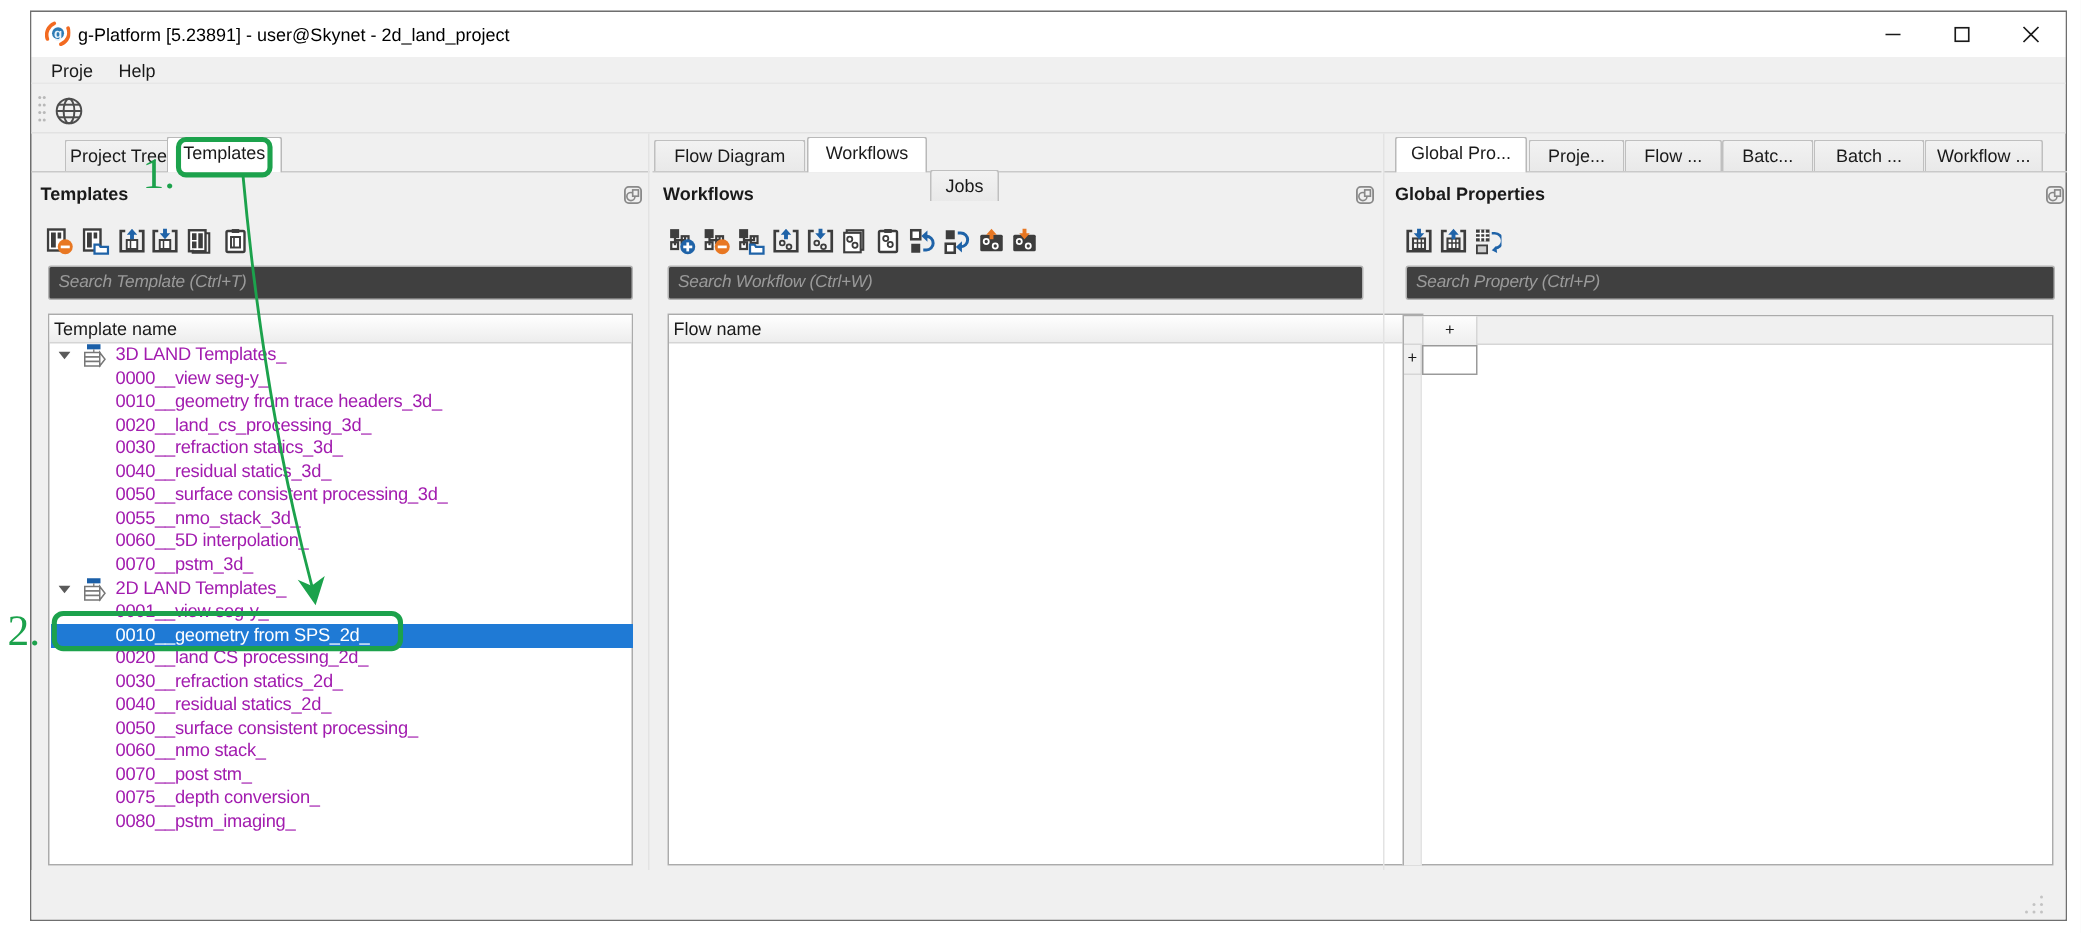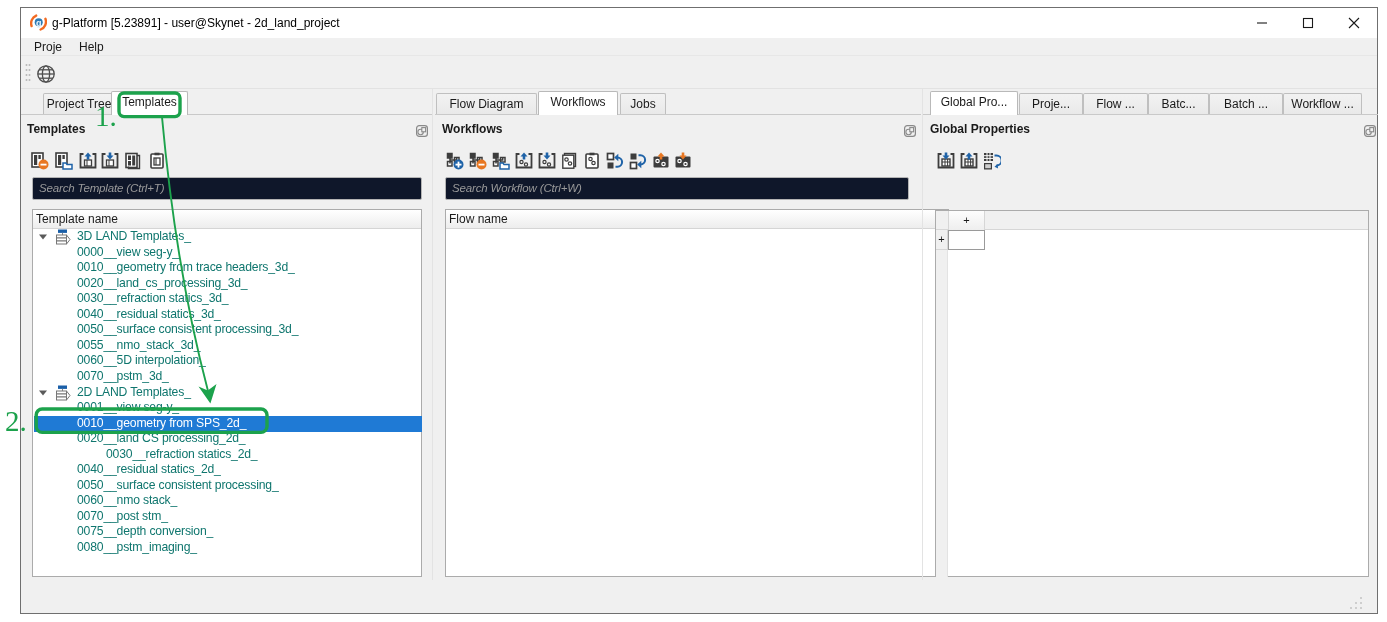--- a/index.html
+++ b/index.html
@@ -16,29 +16,29 @@
 #menubar span{position:absolute;top:2px;}
 
 #toolbar{position:absolute;left:0;top:48px;width:100%;height:33px;background:#f0f0f0;border-bottom:1px solid #e2e2e2;}
 
 .tabline{position:absolute;height:1px;background:#c9c9c9;top:106px;}
 .tab{position:absolute;top:85px;height:21px;background:linear-gradient(#f2f2f2,#e9e9e9);border:1px solid #bfbfbf;border-bottom:none;border-radius:2px 2px 0 0;font-size:12px;text-align:center;color:#1a1a1a;line-height:20px;white-space:nowrap;overflow:hidden;}
 .tab.active{top:83px;height:24px;background:#ffffff;line-height:21px;z-index:3;border-color:#b9b9b9;}
 
 .phead{position:absolute;font-size:12px;font-weight:bold;color:#1a1a1a;}
 .undock{position:absolute;width:12px;height:12px;}
-.search{position:absolute;height:23px;background:#0f172a;border:1px solid #b4b4b4;border-radius:2px;font-style:italic;font-size:11.5px;letter-spacing:-0.15px;color:#9a9a9a;line-height:21px;padding-left:6px;}
+.search{position:absolute;height:23px;background:#404040;border:1px solid #b4b4b4;border-radius:2px;font-style:italic;font-size:11.5px;letter-spacing:-0.15px;color:#9a9a9a;line-height:21px;padding-left:6px;}
 .listbox{position:absolute;background:#ffffff;border:1px solid #ababab;}
 .listhead{position:absolute;left:0;top:0;width:100%;height:19px;background:linear-gradient(#ffffff,#ededed);border-bottom:1px solid #d5d5d5;font-size:12px;color:#1a1a1a;line-height:18px;padding-left:3px;}
 .iconrow{position:absolute;top:144px;height:18px;}
 .ic{position:absolute;top:0;width:18px;height:18px;}
 
 #statusbar{position:absolute;left:0;bottom:0;width:100%;height:33px;background:#f0f0f0;}
 
-.trow{position:absolute;left:1px;height:15.6px;font-size:12.2px;letter-spacing:-0.18px;line-height:15.55px;white-space:nowrap;color:#0f766e;}
+.trow{position:absolute;left:1px;height:15.6px;font-size:12.2px;letter-spacing:-0.18px;line-height:15.55px;white-space:nowrap;color:#a21caf;}
 .trow .txt{position:absolute;left:43px;}
 .trow.sel{background:#1f7ad5;color:#ffffff;width:387px;}
 
 #anno{position:absolute;left:0;top:0;width:1387px;height:622px;pointer-events:none;z-index:10;}
 .annonum{position:absolute;font-family:"Liberation Serif",serif;font-size:29px;color:#1ca24c;z-index:11;}
 </style>
 </head>
 <body>
 <div id="win">
 
@@ -92,21 +92,21 @@
 
   <div class="tabline" style="left:0px;width:412px;"></div>
   <div class="tabline" style="left:414px;width:486px;"></div>
   <div class="tabline" style="left:901px;width:456px;"></div>
 
   <div class="tab" style="left:2px;width:72px;margin-left:20px;">Project Tree</div>
   <div class="tab active" style="left:90px;width:77px;">Templates</div>
 
   <div class="tab" style="left:415px;width:101px;">Flow Diagram</div>
   <div class="tab active" style="left:517px;width:80px;">Workflows</div>
-  <div class="tab" style="left:599px;width:46px;">Jobs</div>
+  <div class="tab" style="left:599px;width:46px;margin-top:20px;">Jobs</div>
 
   <div class="tab active" style="left:909px;width:88px;">Global Pro...</div>
   <div class="tab" style="left:998px;width:64px;">Proje...</div>
   <div class="tab" style="left:1062px;width:65px;">Flow ...</div>
   <div class="tab" style="left:1127px;width:61px;">Batc...</div>
   <div class="tab" style="left:1188px;width:74px;">Batch ...</div>
   <div class="tab" style="left:1262px;width:79px;">Workflow ...</div>
 
   <div class="phead" style="left:6px;top:114px;">Templates</div>
   <div class="undock" style="left:395px;top:115px;"><svg width="12" height="12" viewBox="0 0 12 12">
@@ -219,21 +219,21 @@
         </div>
         <div class="trow" style="top:171px;width:388px;">
           <span class="txt">0001__view seg-y_</span>
         </div>
         <div class="trow sel" style="top:187px;width:388px;">
           <span class="txt">0010__geometry from SPS_2d_</span>
         </div>
         <div class="trow" style="top:202px;width:388px;">
           <span class="txt">0020__land CS processing_2d_</span>
         </div>
-        <div class="trow" style="top:218px;width:388px;margin-left:29px;">
+        <div class="trow" style="top:218px;width:388px;">
           <span class="txt">0030__refraction statics_2d_</span>
         </div>
         <div class="trow" style="top:233px;width:388px;">
           <span class="txt">0040__residual statics_2d_</span>
         </div>
         <div class="trow" style="top:249px;width:388px;">
           <span class="txt">0050__surface consistent processing_</span>
         </div>
         <div class="trow" style="top:264px;width:388px;">
           <span class="txt">0060__nmo stack_</span>
@@ -371,20 +371,21 @@
             <line x1="1" y1="6.4" x2="10" y2="6.4"></line>
             <line x1="4" y1="1" x2="4" y2="9"></line>
             <line x1="7" y1="1" x2="7" y2="9"></line>
           </g>
           <rect x="1" y="11" width="8" height="6.5" fill="#3d3d3d"></rect>
           <rect x="2.2" y="12.2" width="5.6" height="4" fill="#cfcfcf"></rect>
           <path d="M11.5 3.5 h2 a3.5 3.5 0 0 1 0 10 " fill="none" stroke="#1f63a8" stroke-width="1.8"></path>
           <path d="M14.5 12 l-3 2.8 l3.6 1.8 z" fill="#1f63a8"></path>
         </svg></div>
     </div>
+  <div class="search" style="left:916px;top:169px;width:433px;">Search Property (Ctrl+P)</div>
   <div class="listbox" style="left:914px;top:202px;width:434px;height:367px;">
     <div style="position:absolute;left:0;top:0;width:100%;height:19px;background:#f0f0f0;border-bottom:1px solid #d6d6d6;"></div>
     <div style="position:absolute;left:12px;top:0;width:37px;height:19px;background:linear-gradient(#fdfdfd,#eeeeee);border-right:1px solid #d6d6d6;border-left:1px solid #d6d6d6;text-align:center;font-size:11px;line-height:18px;">+</div>
     <div style="position:absolute;left:0;top:19px;width:12px;height:20px;background:#f0f0f0;border-right:1px solid #d6d6d6;border-bottom:1px solid #d6d6d6;text-align:center;font-size:11px;line-height:19px;">+</div>
     <div style="position:absolute;left:12px;top:19px;width:37px;height:20px;background:#ffffff;border:1px solid #9a9a9a;"></div>
     <div style="position:absolute;left:0;top:39px;width:12px;height:327px;background:#f0f0f0;border-right:1px solid #e3e3e3;"></div>
   </div>
 
   <div class="abs" style="left:411px;top:81px;width:1px;height:492px;background:#e3e3e3;"></div>
   <div class="abs" style="left:901px;top:81px;width:1px;height:492px;background:#e3e3e3;"></div>

